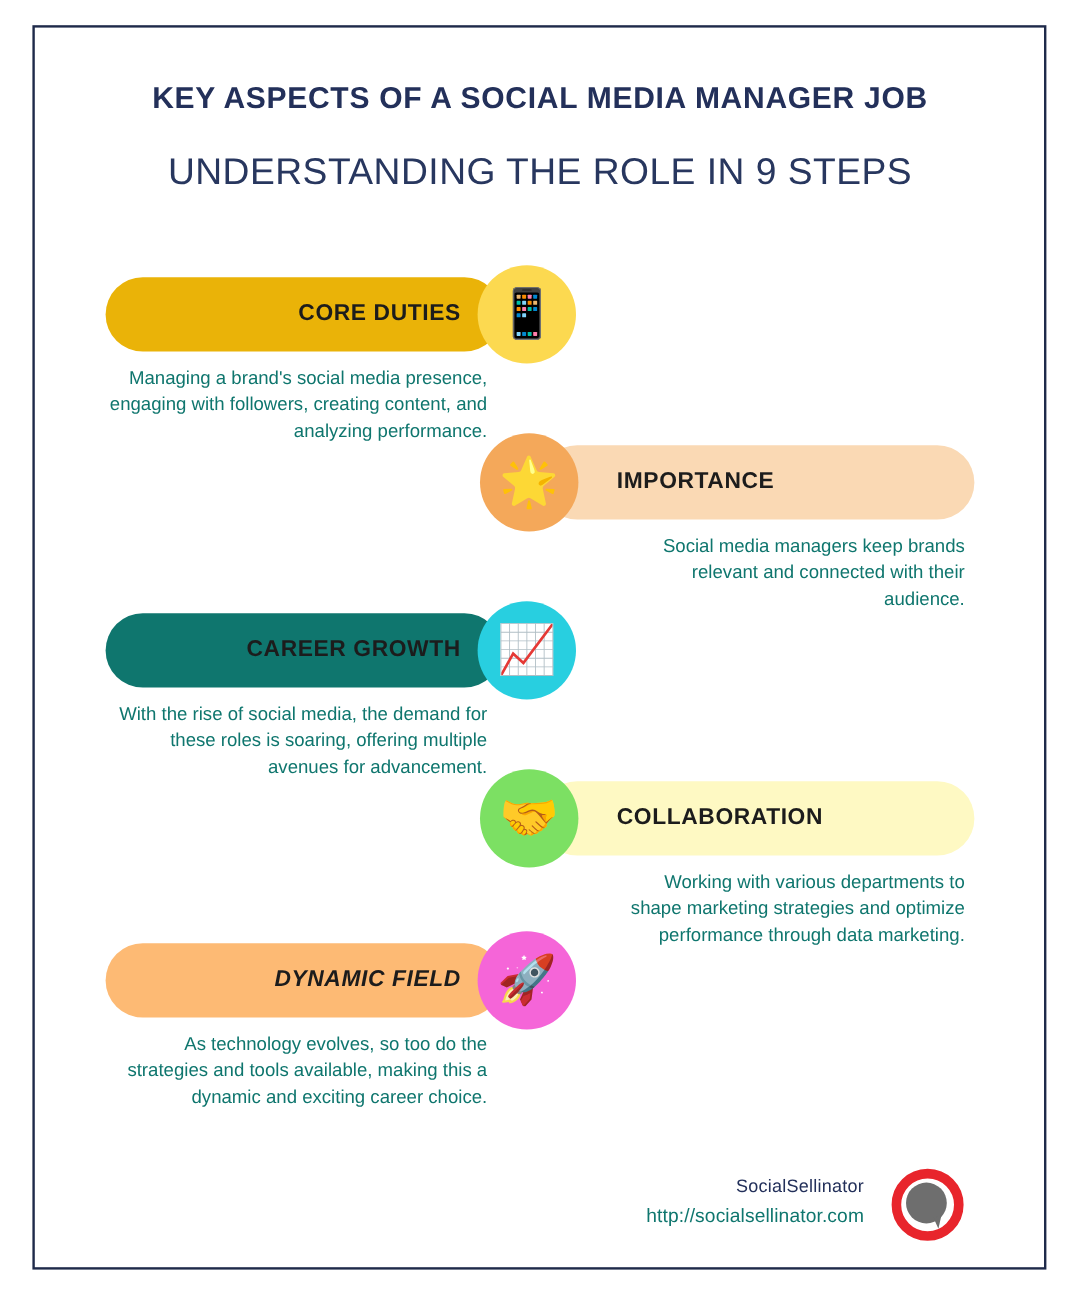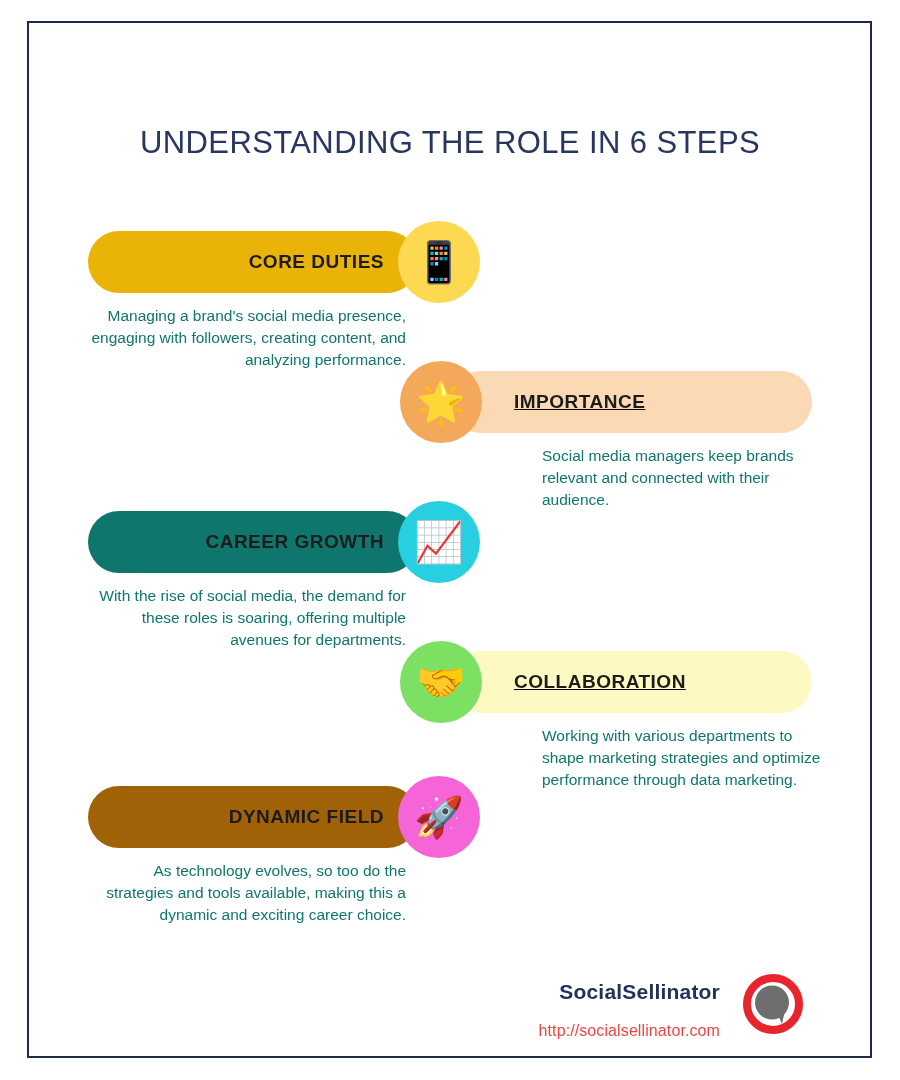--- a/index.html
+++ b/index.html
@@ -95,30 +95,28 @@
     width: 318px;
     text-align: right;
   }
 
   
   .step.right .pill {
     left: 50px;
     width: 362px;
     justify-content: flex-start;
     padding-left: 64px;
-    text-decoration: underline;
   }
   .step.right .circle {
     left: 0;
   }
   .step.right .body {
     left: 114px;
     width: 290px;
-    text-align: left;
-    margin-left: 28px;
+    text-align: right;
   }
 
   .circle {
     position: absolute;
     top: -10px;
     width: 82px;
     height: 82px;
     border-radius: 50%;
     display: flex;
     align-items: center;
@@ -144,47 +142,48 @@
     height: 80px;
   }
   .footer-text {
     position: absolute;
     left: 0;
     top: 0;
     width: 250px;
     text-align: right;
   }
   .brand {
-    font-size: 21px;
-    font-weight: bold;
+    font-size: 15px;
+    font-weight: normal;
     color: #23305a;
     letter-spacing: 0.2px;
   }
   .brand-url {
-    margin-top: 18px;
+    margin-top: 8px;
     font-size: 16px;
-    color: #ef4444;
+    color: #0f766e;
     letter-spacing: 0.1px;
   }
   .logo {
     position: absolute;
     left: 272px;
     top: -7px;
     width: 62px;
     height: 62px;
   }
 </style>
 </head>
 <body>
 
 <div class="poster">
 
   <div class="frame"></div>
 
-  <div class="title-sub">UNDERSTANDING THE ROLE IN 6 STEPS</div>
+  <div class="title-main">KEY ASPECTS OF A SOCIAL MEDIA MANAGER JOB</div>
+  <div class="title-sub">UNDERSTANDING THE ROLE IN 9 STEPS</div>
 
   <div id="steps-root">
       <div class="step left" style="left: 88px; top: 231px;">
         <div class="pill" style="background: #eab308;">
           <span class="pill-label">CORE DUTIES</span>
         </div>
         <div class="circle" style="background: rgb(252, 217, 80);">
           <span>📱</span>
         </div>
         <div class="body">Managing a brand's social media presence, engaging with followers, creating content, and analyzing performance.</div>
@@ -198,33 +197,33 @@
         </div>
         <div class="body">Social media managers keep brands relevant and connected with their audience.</div>
       </div>
       <div class="step left" style="left: 88px; top: 511px;">
         <div class="pill" style="background: #0f766e;">
           <span class="pill-label">CAREER GROWTH</span>
         </div>
         <div class="circle" style="background: rgb(40, 207, 224);">
           <span>📈</span>
         </div>
-        <div class="body">With the rise of social media, the demand for these roles is soaring, offering multiple avenues for departments.</div>
+        <div class="body">With the rise of social media, the demand for these roles is soaring, offering multiple avenues for advancement.</div>
       </div>
       <div class="step right" style="left: 400px; top: 651px;">
         <div class="pill" style="background: #fef9c3;">
           <span class="pill-label">COLLABORATION</span>
         </div>
         <div class="circle" style="background: rgb(124, 224, 99);">
           <span>🤝</span>
         </div>
         <div class="body">Working with various departments to shape marketing strategies and optimize performance through data marketing.</div>
       </div>
       <div class="step left" style="left: 88px; top: 786px;">
-        <div class="pill" style="background: #a16207;">
+        <div class="pill" style="background: #fdba74; font-style: italic;">
           <span class="pill-label">DYNAMIC FIELD</span>
         </div>
         <div class="circle" style="background: rgb(245, 101, 216);">
           <span>🚀</span>
         </div>
         <div class="body">As technology evolves, so too do the strategies and tools available, making this a dynamic and exciting career choice.</div>
       </div>
     </div>
 
   <div class="footer">

